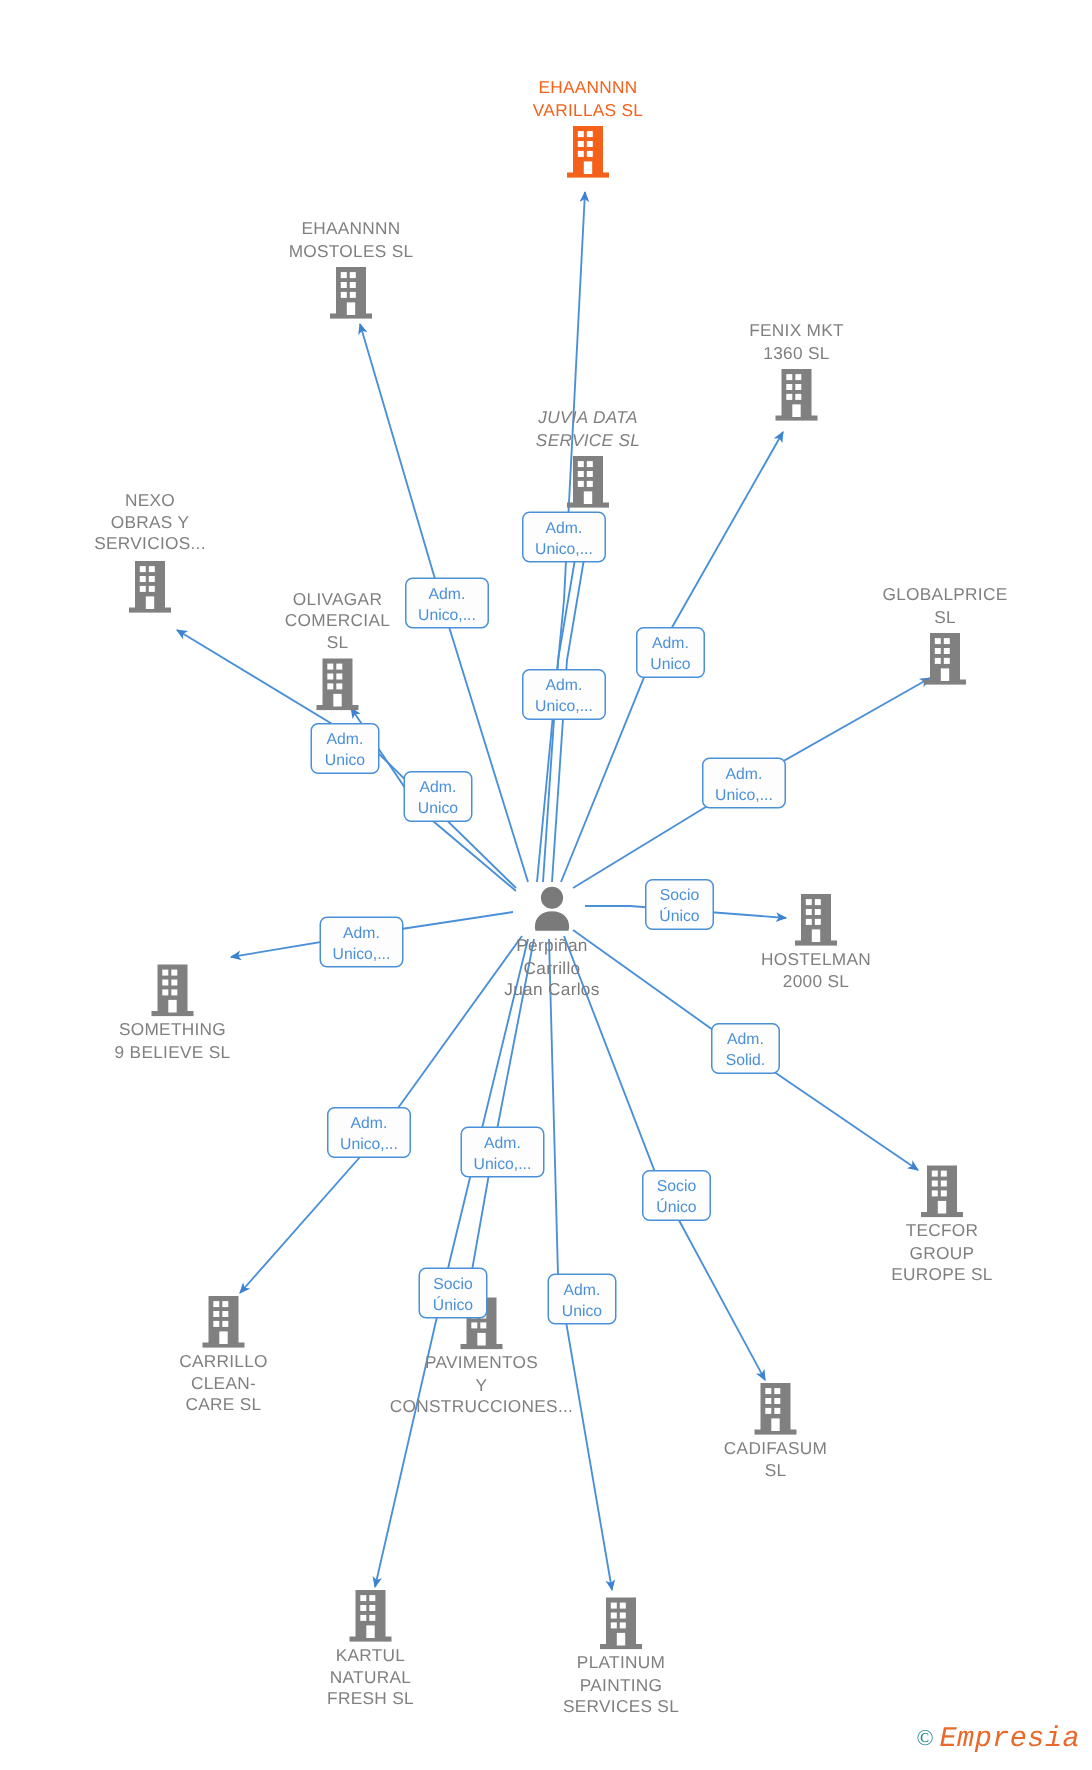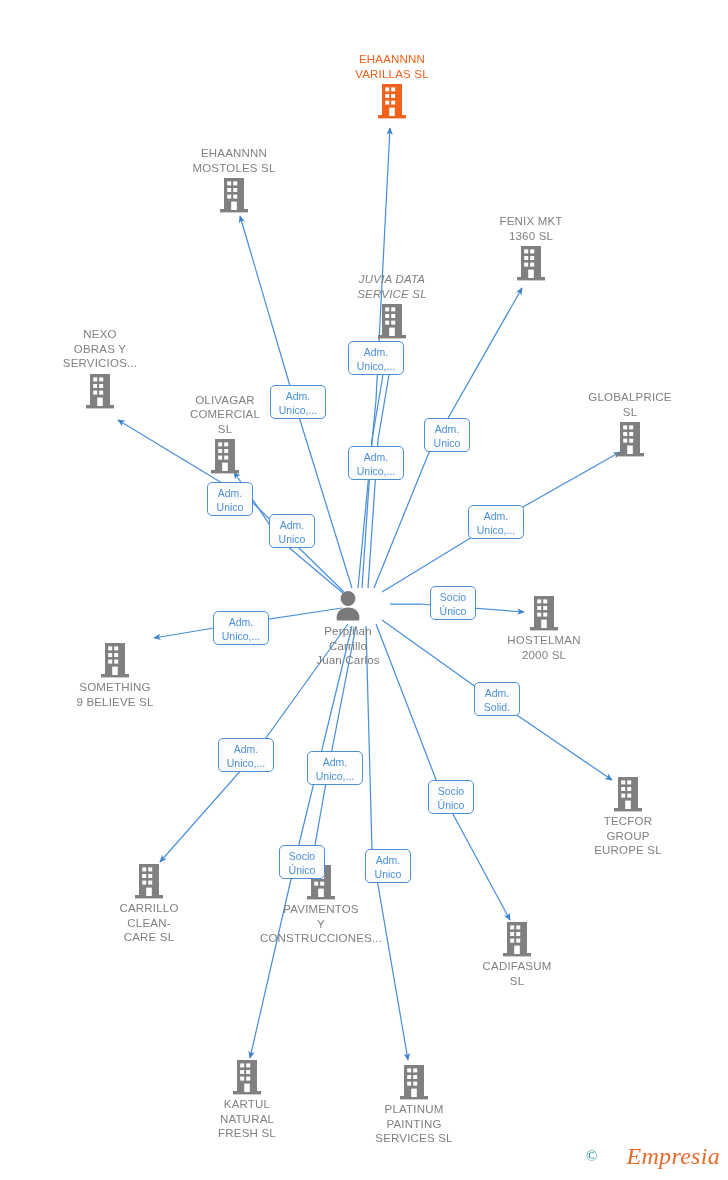--- a/index.html
+++ b/index.html
@@ -56,25 +56,24 @@
     display:flex;align-items:center;gap:4px;
     font-size:17px;
   }
   #watermark .copy{
     color:#2a8a92;
     font-size:15px;
     font-family:"Liberation Serif", serif;
   }
   #watermark .brand{
     color:#e8692a;
-    font-family:Liberation Serif, serif;
+    font-family:Liberation Mono, monospace;
     font-style:italic;
-    font-size:24px;
+    font-size:19px;
     letter-spacing:.3px;
-    margin-left:25px;
   }
 </style>
 </head>
 <body>
 
 <div id="canvas">
   <svg id="edges" viewBox="0 0 728 1180">
     <defs>
       <marker id="arrow" markerWidth="7" markerHeight="7" refX="5.4" refY="2.6" orient="auto" markerUnits="strokeWidth">
         <path d="M0,0 L6,2.6 L0,5.2 L1.6,2.6 z" fill="#3d82d0"></path>
@@ -341,21 +340,21 @@
             <rect x="8.2" y="12" width="4" height="4" fill="#fff"></rect>
             <rect x="14.2" y="12" width="4" height="4" fill="#fff"></rect>
             <rect x="8.2" y="18.6" width="4" height="4" fill="#fff"></rect>
             <rect x="14.2" y="18.6" width="4" height="4" fill="#fff"></rect>
             <rect x="12.2" y="25.6" width="5.6" height="8.4" fill="#fff"></rect>
           </svg></span>
         <span class="cap" style="color: rgb(128, 128, 128); white-space: pre-line;">PLATINUM
 PAINTING
 SERVICES  SL</span>
       </div>
-      <div class="node below" style="left: 348px; top: 589px;">
+      <div class="node below" style="left: 368px; top: 589px;">
         <span class="glyph"><svg class="person" viewBox="0 0 34 34" xmlns="http://www.w3.org/2000/svg">
             <circle cx="17" cy="9.5" r="7.4" fill="#7a7a7a"></circle>
             <path d="M17 18.5c-7.2 0-11.4 4.4-11.4 10.2 0 1.1 .2 2 .4 2.8h22c .2-.8 .4-1.7 .4-2.8 0-5.8-4.2-10.2-11.4-10.2z" fill="#7a7a7a"></path>
           </svg></span>
         <span class="cap" style="color: rgb(122, 122, 122); white-space: pre-line;">Perpiñan
 Carrillo
 Juan Carlos</span>
       </div>
     </div>
   <div id="rels">

